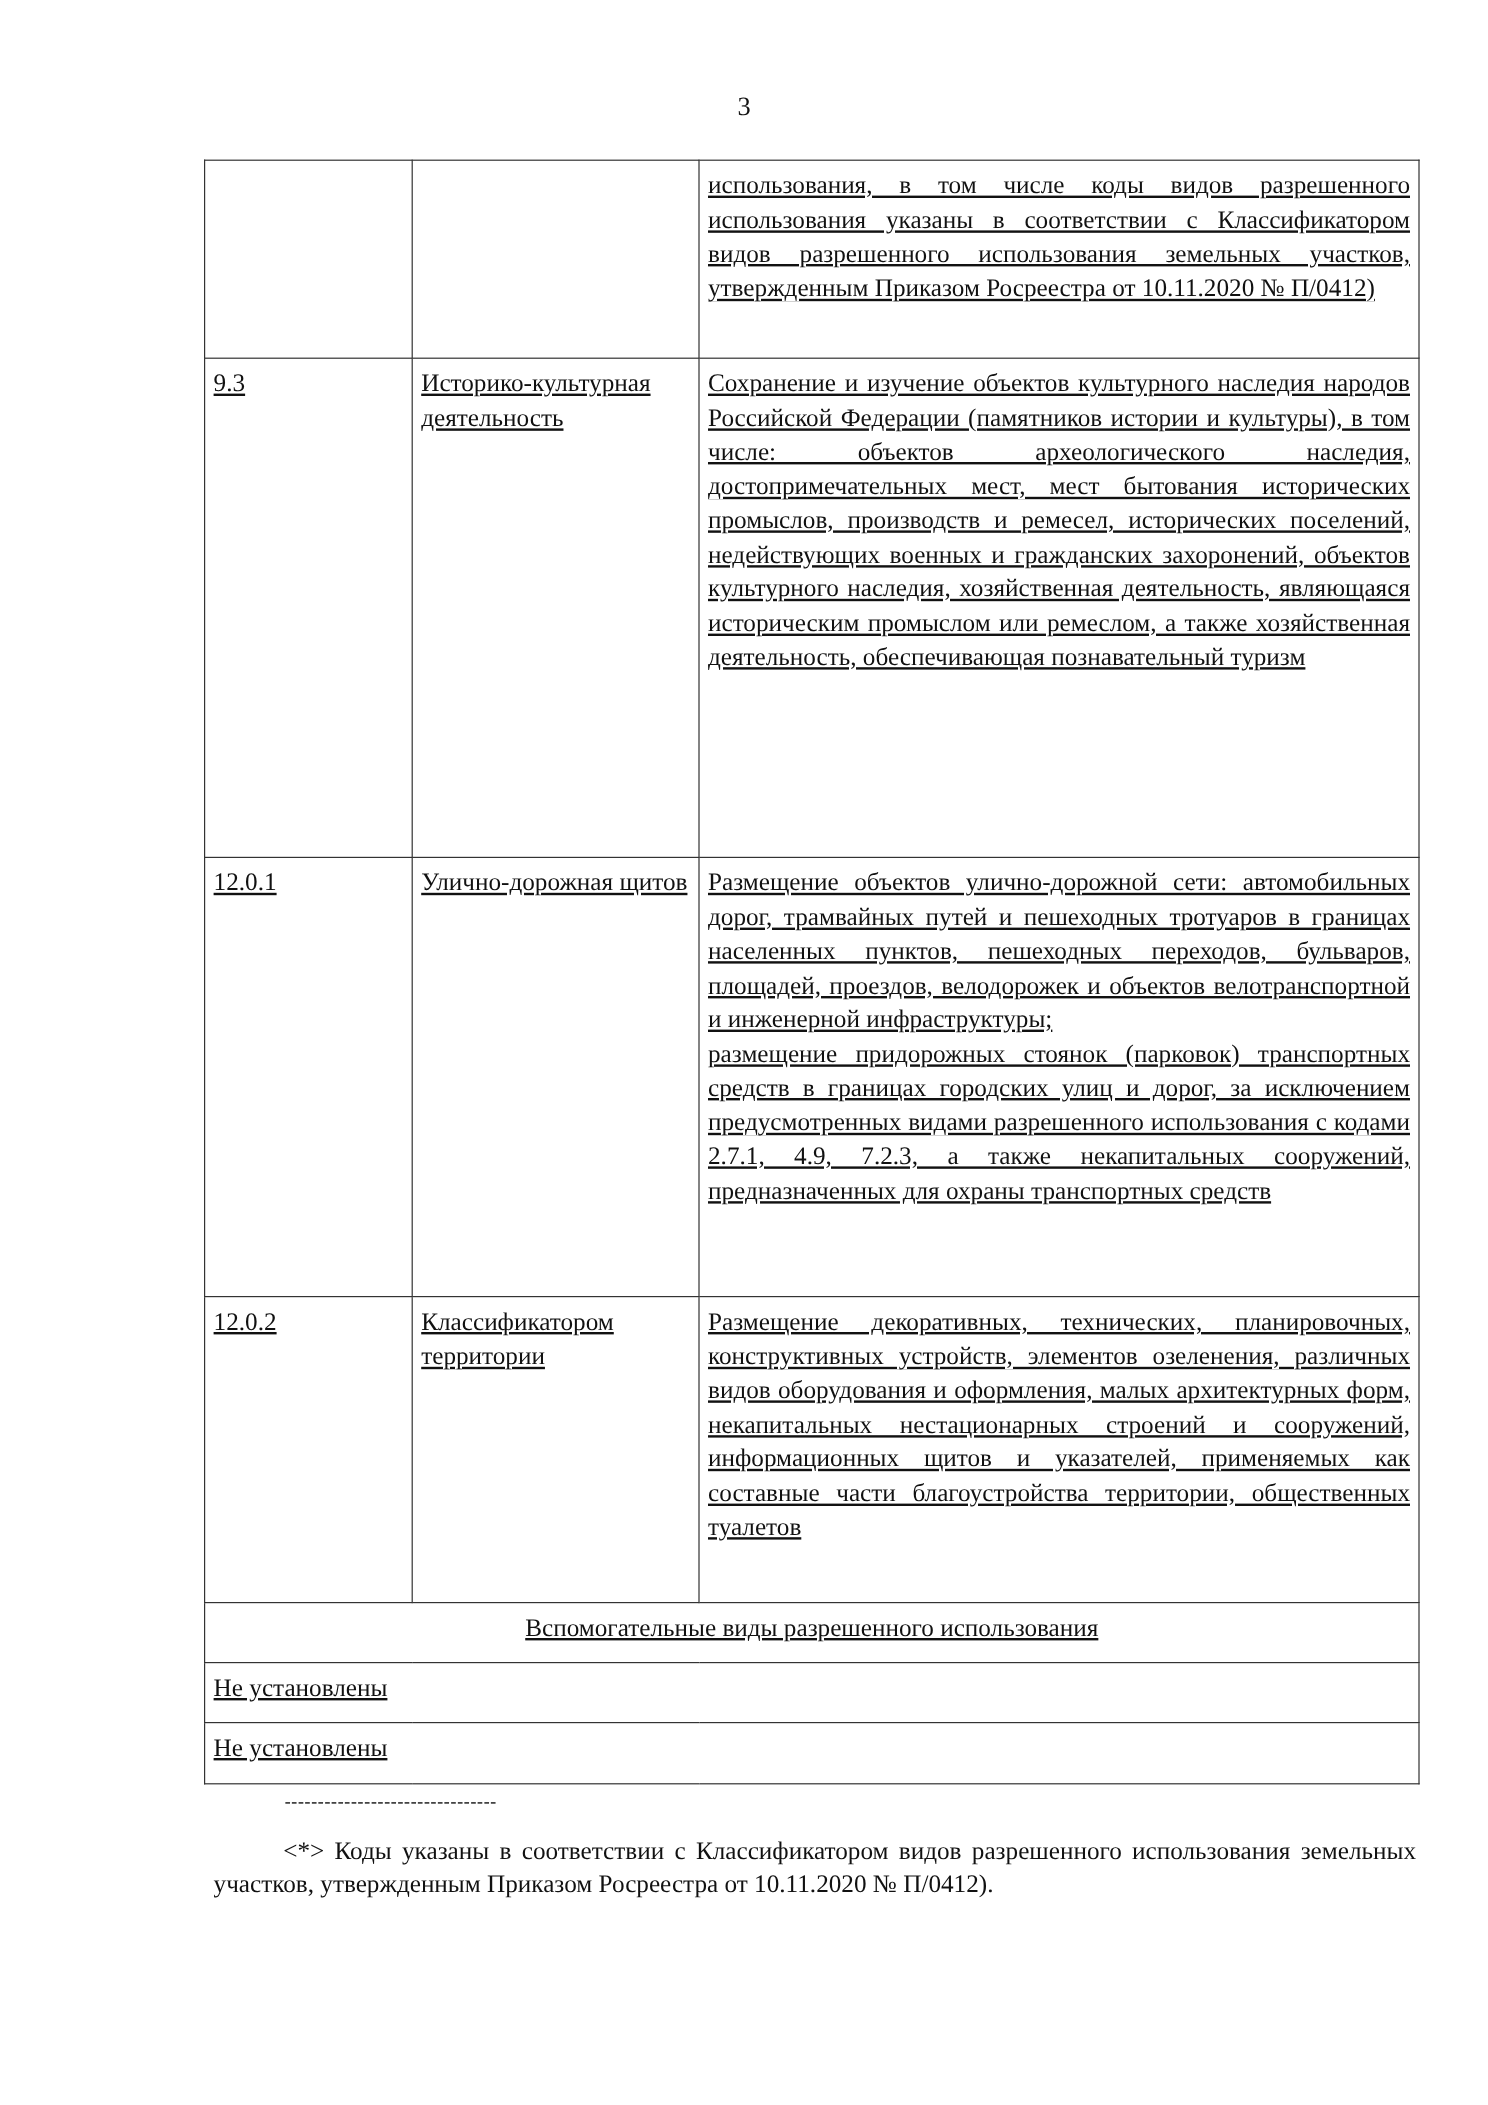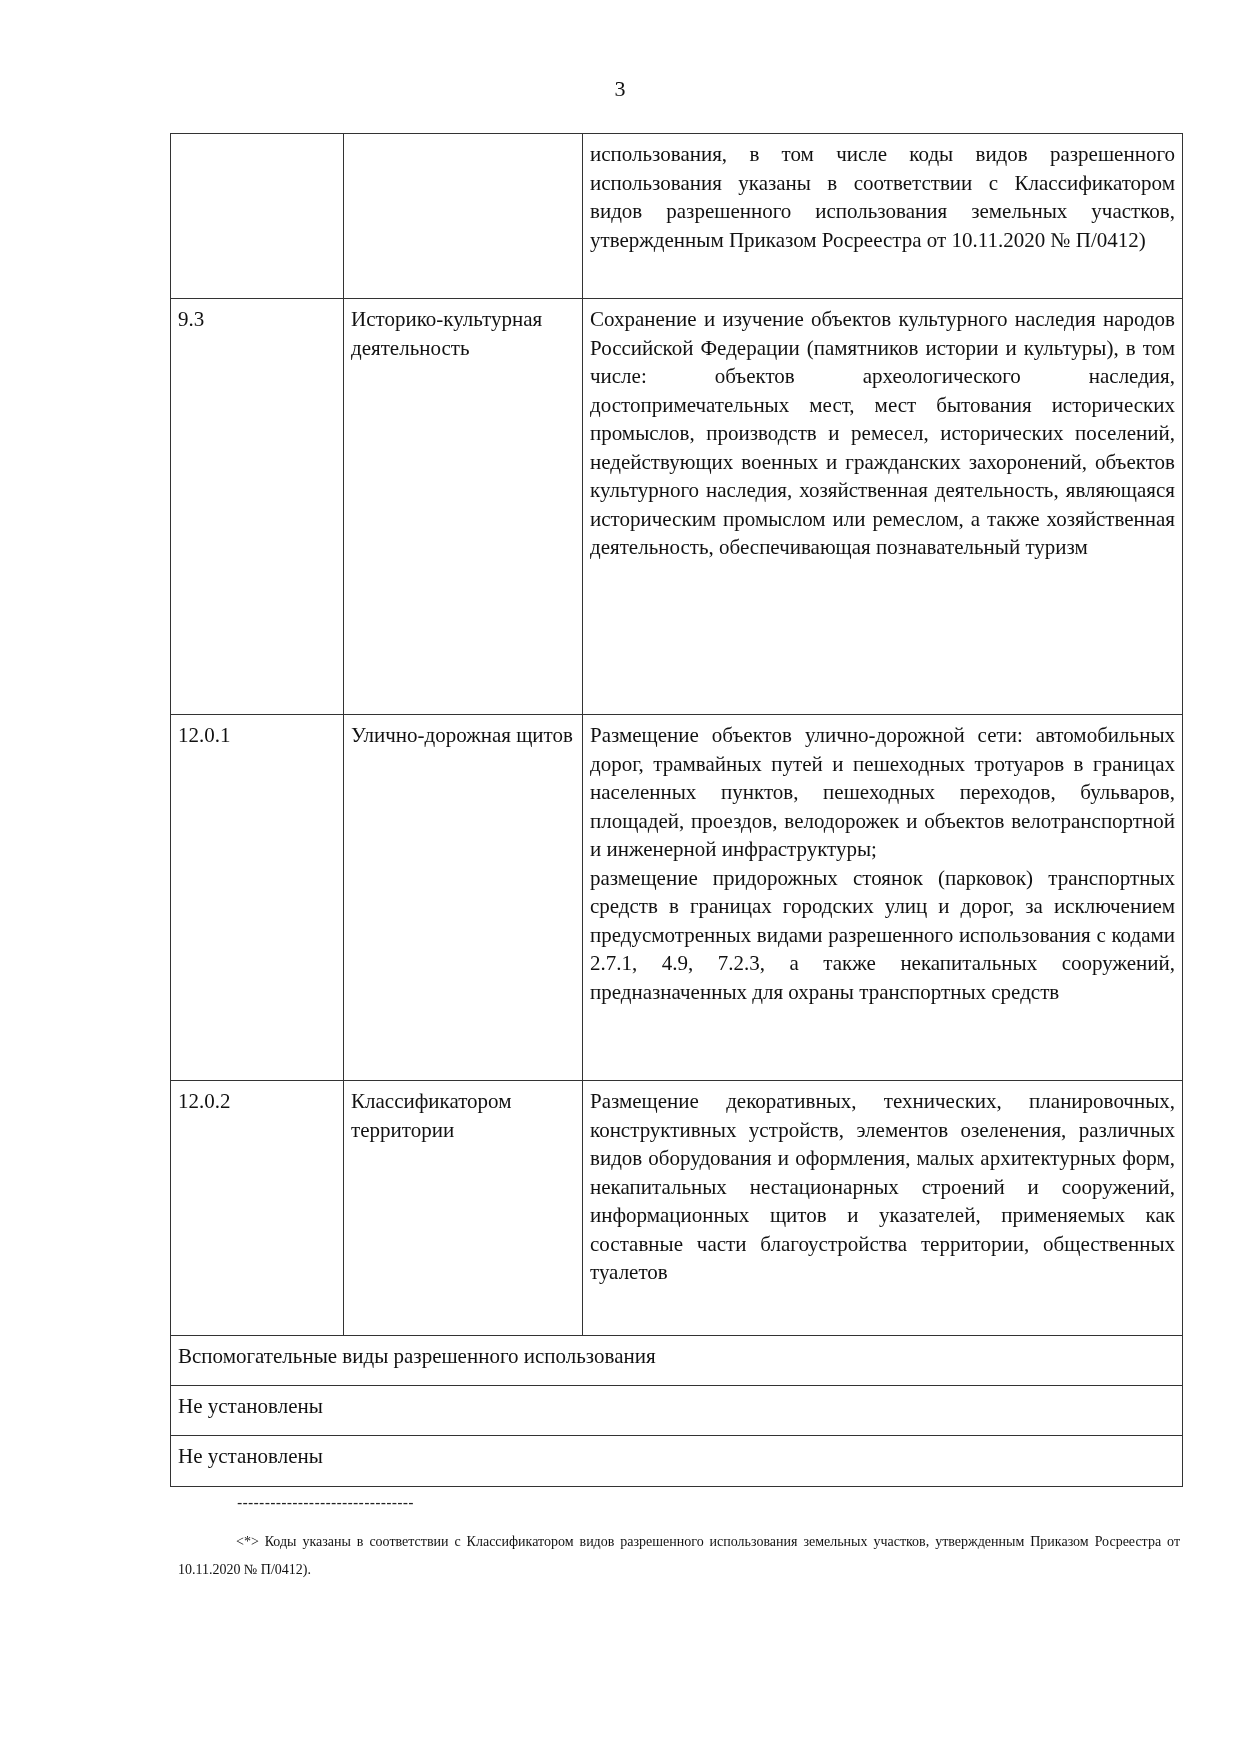--- a/index.html
+++ b/index.html
@@ -3,27 +3,27 @@
 <meta charset="utf-8">
 <style>
   html, body { margin: 0; padding: 0; background: #ffffff; }
   body { width: 1240px; height: 1754px; position: relative; overflow: hidden;
          font-family: "Liberation Serif", "DejaVu Serif", serif; color: #111; }
   .page-num { position: absolute; top: 76px; left: 0; width: 1240px; text-align: center;
               font-size: 22px; line-height: 26px; }
   table.zoning { position: absolute; top: 133px; left: 170px; width: 1012px;
                  border-collapse: collapse; table-layout: fixed; font-size: 21px; }
   table.zoning td { border: 1.5px solid #333; vertical-align: top; padding: 6px 7px 9px 7px;
-                    line-height: 28.5px; }
+                    line-height: 28.5px; text-decoration: underline; }
   td.desc { text-align: justify; text-align-last: left; }
-  td.sect { vertical-align: middle; padding: 9px 7px 10px 7px; }
+  td.sect { text-align: center; vertical-align: middle; padding: 9px 7px 10px 7px; }
   td.full { padding: 9px 7px 10px 7px; margin-left: 12px; }
   .sep { position: absolute; top: 1494px; left: 237px; font-size: 16px; letter-spacing: 0.2px;
          font-family: "Liberation Sans", sans-serif; color: #222; }
-  .footnote { position: absolute; top: 1528px; left: 178px; width: 1002px; font-size: 14px;
+  .footnote { position: absolute; top: 1528px; left: 178px; width: 1002px; font-size: 21px;
               line-height: 28px; text-align: justify; text-indent: 58px; }
 </style>
 </head>
 <body>
 
 <div class="page-num">3</div>
 
 <table class="zoning">
   <colgroup>
     <col style="width:173px">

